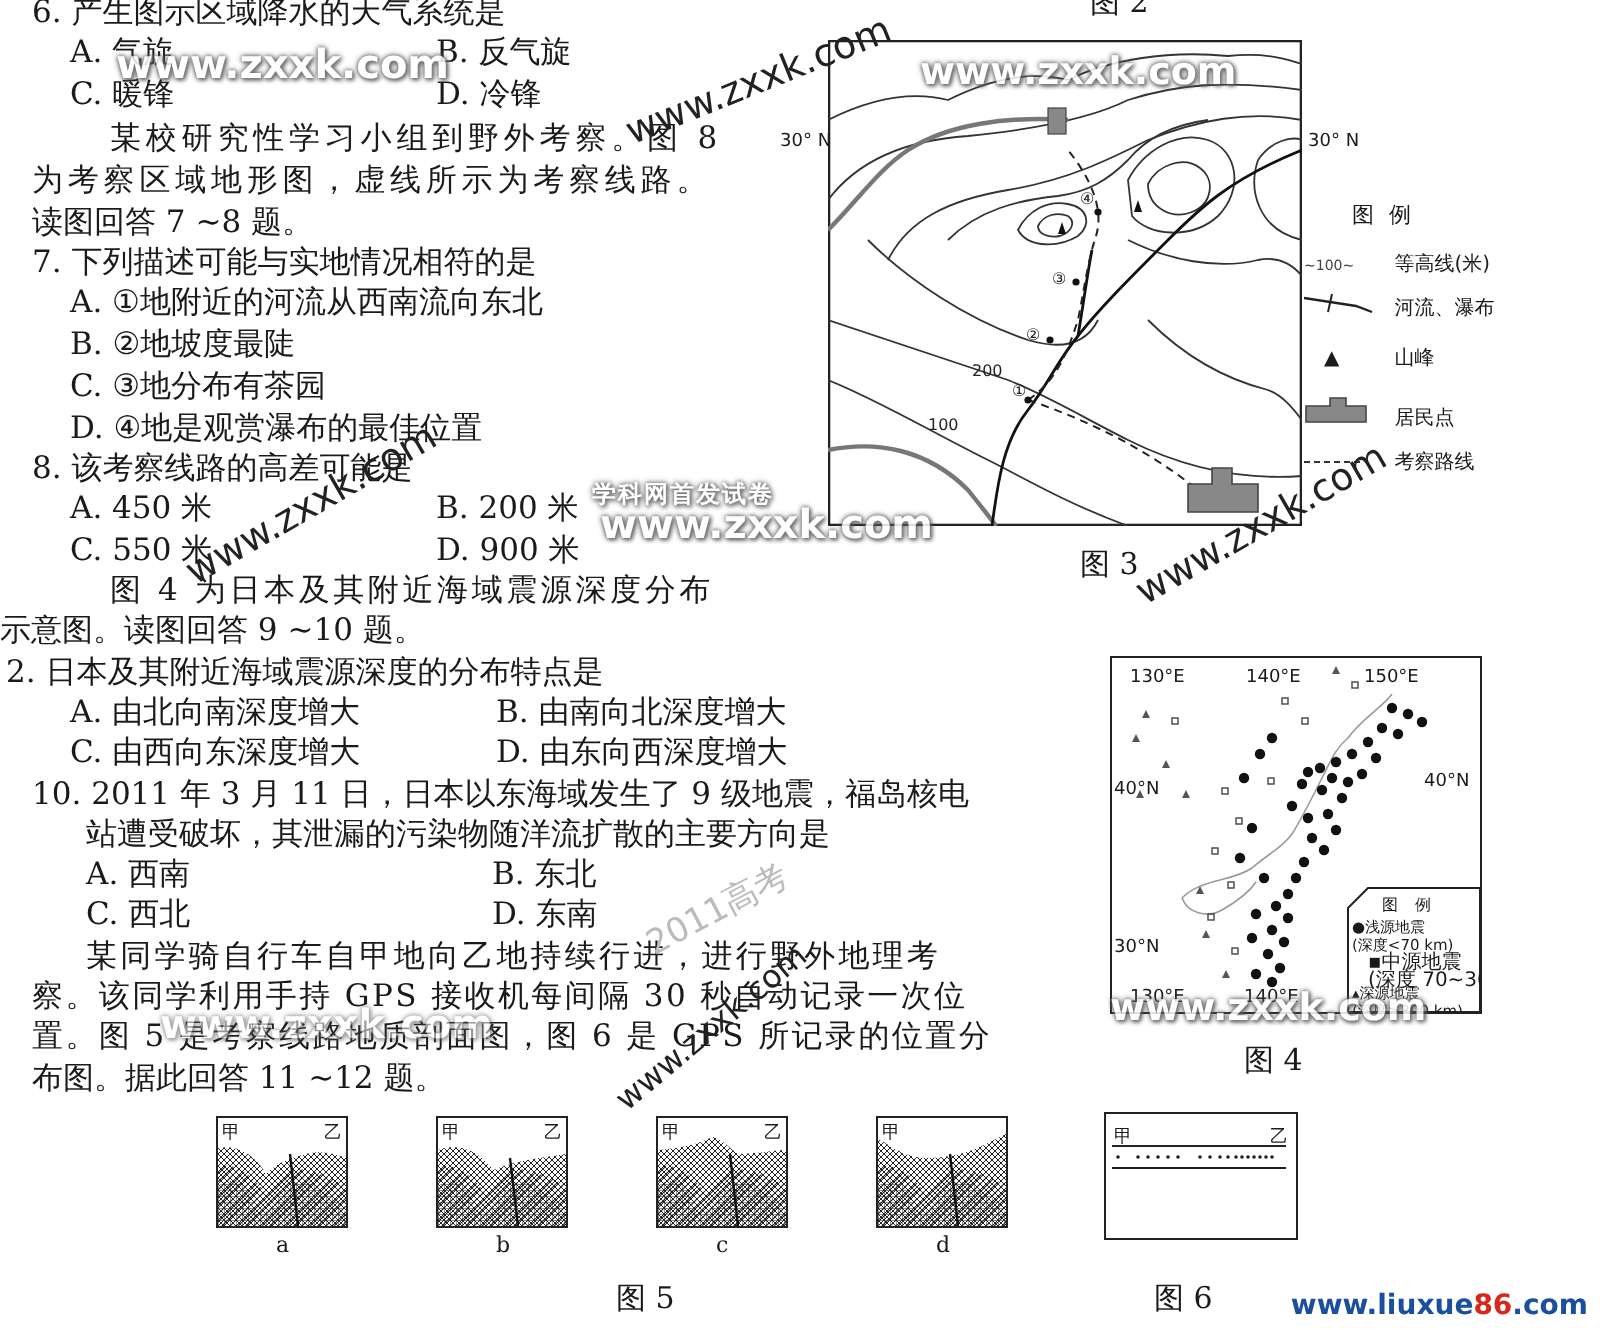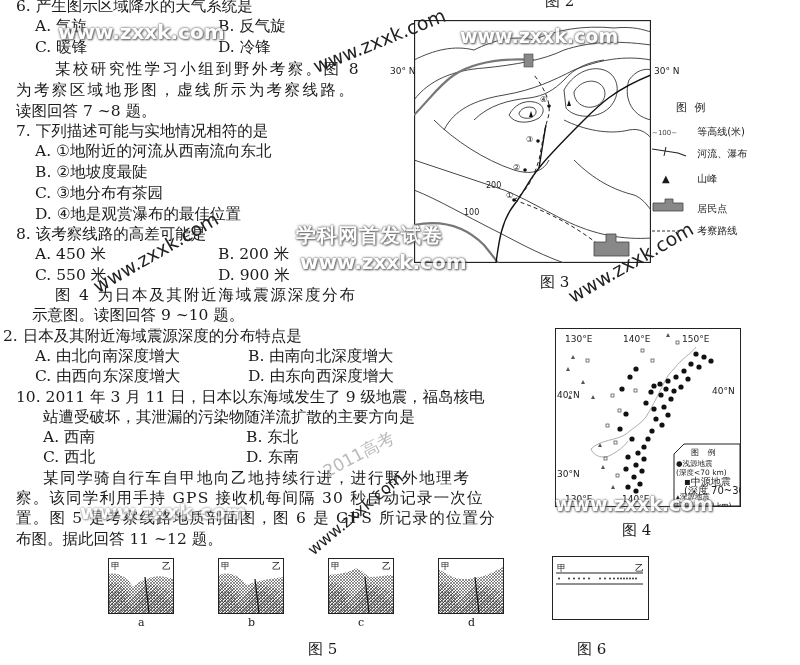--- a/index.html
+++ b/index.html
@@ -42,21 +42,21 @@
 <div class="opt" style="left:35px;top:184px">C. ③地分布有茶园</div>
 <div class="opt" style="left:35px;top:205px">D. ④地是观赏瀑布的最佳位置</div>
 
 <div class="line" style="left:16px;top:225px">8. 该考察线路的高差可能是</div>
 <div class="opt" style="left:35px;top:245px">A. 450 米</div>
 <div class="opt" style="left:218px;top:245px">B. 200 米</div>
 <div class="opt" style="left:35px;top:266px">C. 550 米</div>
 <div class="opt" style="left:218px;top:266px">D. 900 米</div>
 
 <div class="line" style="left:55px;top:286px;letter-spacing:1.8px">图 4 为日本及其附近海域震源深度分布</div>
-<div class="line" style="left:32px;top:306px">示意图。读图回答 9 ~10 题。</div>
+<div class="line" style="left:0;top:306px">示意图。读图回答 9 ~10 题。</div>
 
 <div class="line" style="left:3px;top:327px">2. 日本及其附近海域震源深度的分布特点是</div>
 <div class="opt" style="left:35px;top:347px">A. 由北向南深度增大</div>
 <div class="opt" style="left:248px;top:347px">B. 由南向北深度增大</div>
 <div class="opt" style="left:35px;top:367px">C. 由西向东深度增大</div>
 <div class="opt" style="left:248px;top:367px">D. 由东向西深度增大</div>
 
 <div class="line" style="left:16px;top:388px">10. 2011 年 3 月 11 日，日本以东海域发生了 9 级地震，福岛核电</div>
 <div class="line" style="left:43px;top:408px">站遭受破坏，其泄漏的污染物随洋流扩散的主要方向是</div>
 <div class="opt" style="left:43px;top:428px">A. 西南</div>
@@ -344,22 +344,23 @@
         <circle cx="83" cy="21.5" r="0.9"></circle>
     </g>
   </svg>
 </div>
 <div class="cap" style="left:577px;top:640px">图 6</div>
 
 <div class="wm" style="left:58px;top:20px;font-size:20px">www.zxxk.com</div>
 <div class="wm-rot" style="left:318px;top:55px;transform:rotate(-22deg)">www.zxxk.com</div>
 <div class="wm" style="left:460px;top:25px;font-size:19px">www.zxxk.com</div>
 <div class="wm-rot" style="left:100px;top:275px;transform:rotate(-30deg)">www.zxxk.com</div>
-<div class="wm" style="left:296px;top:222px;font-size:20px;letter-spacing:1px">学科网首发试卷</div>
+<div class="wm" style="left:296px;top:239px;font-size:12px;letter-spacing:1px">学科网首发试卷</div>
 <div class="wm" style="left:300px;top:250px;font-size:20px">www.zxxk.com</div>
 <div class="wm-rot" style="left:575px;top:285px;transform:rotate(-30deg)">www.zxxk.com</div>
 <div class="wm" style="left:80px;top:500px;font-size:20px;opacity:.55">www.zxxk.com</div>
 <div class="wm-rot" style="left:316px;top:540px;transform:rotate(-40deg);font-size:16px">www.zxxk.com</div>
 <div class="wm-rot" style="left:330px;top:460px;transform:rotate(-28deg);color:#bbb;font-size:17px">2011高考</div>
 <div class="wm" style="left:555px;top:493px;font-size:19px">www.zxxk.com</div>
 
 <div class="brand">
+  <div class="url"><span>www.liuxue</span><span class="red">86</span><span>.com</span></div>
 </div>
 
 </body></html>

